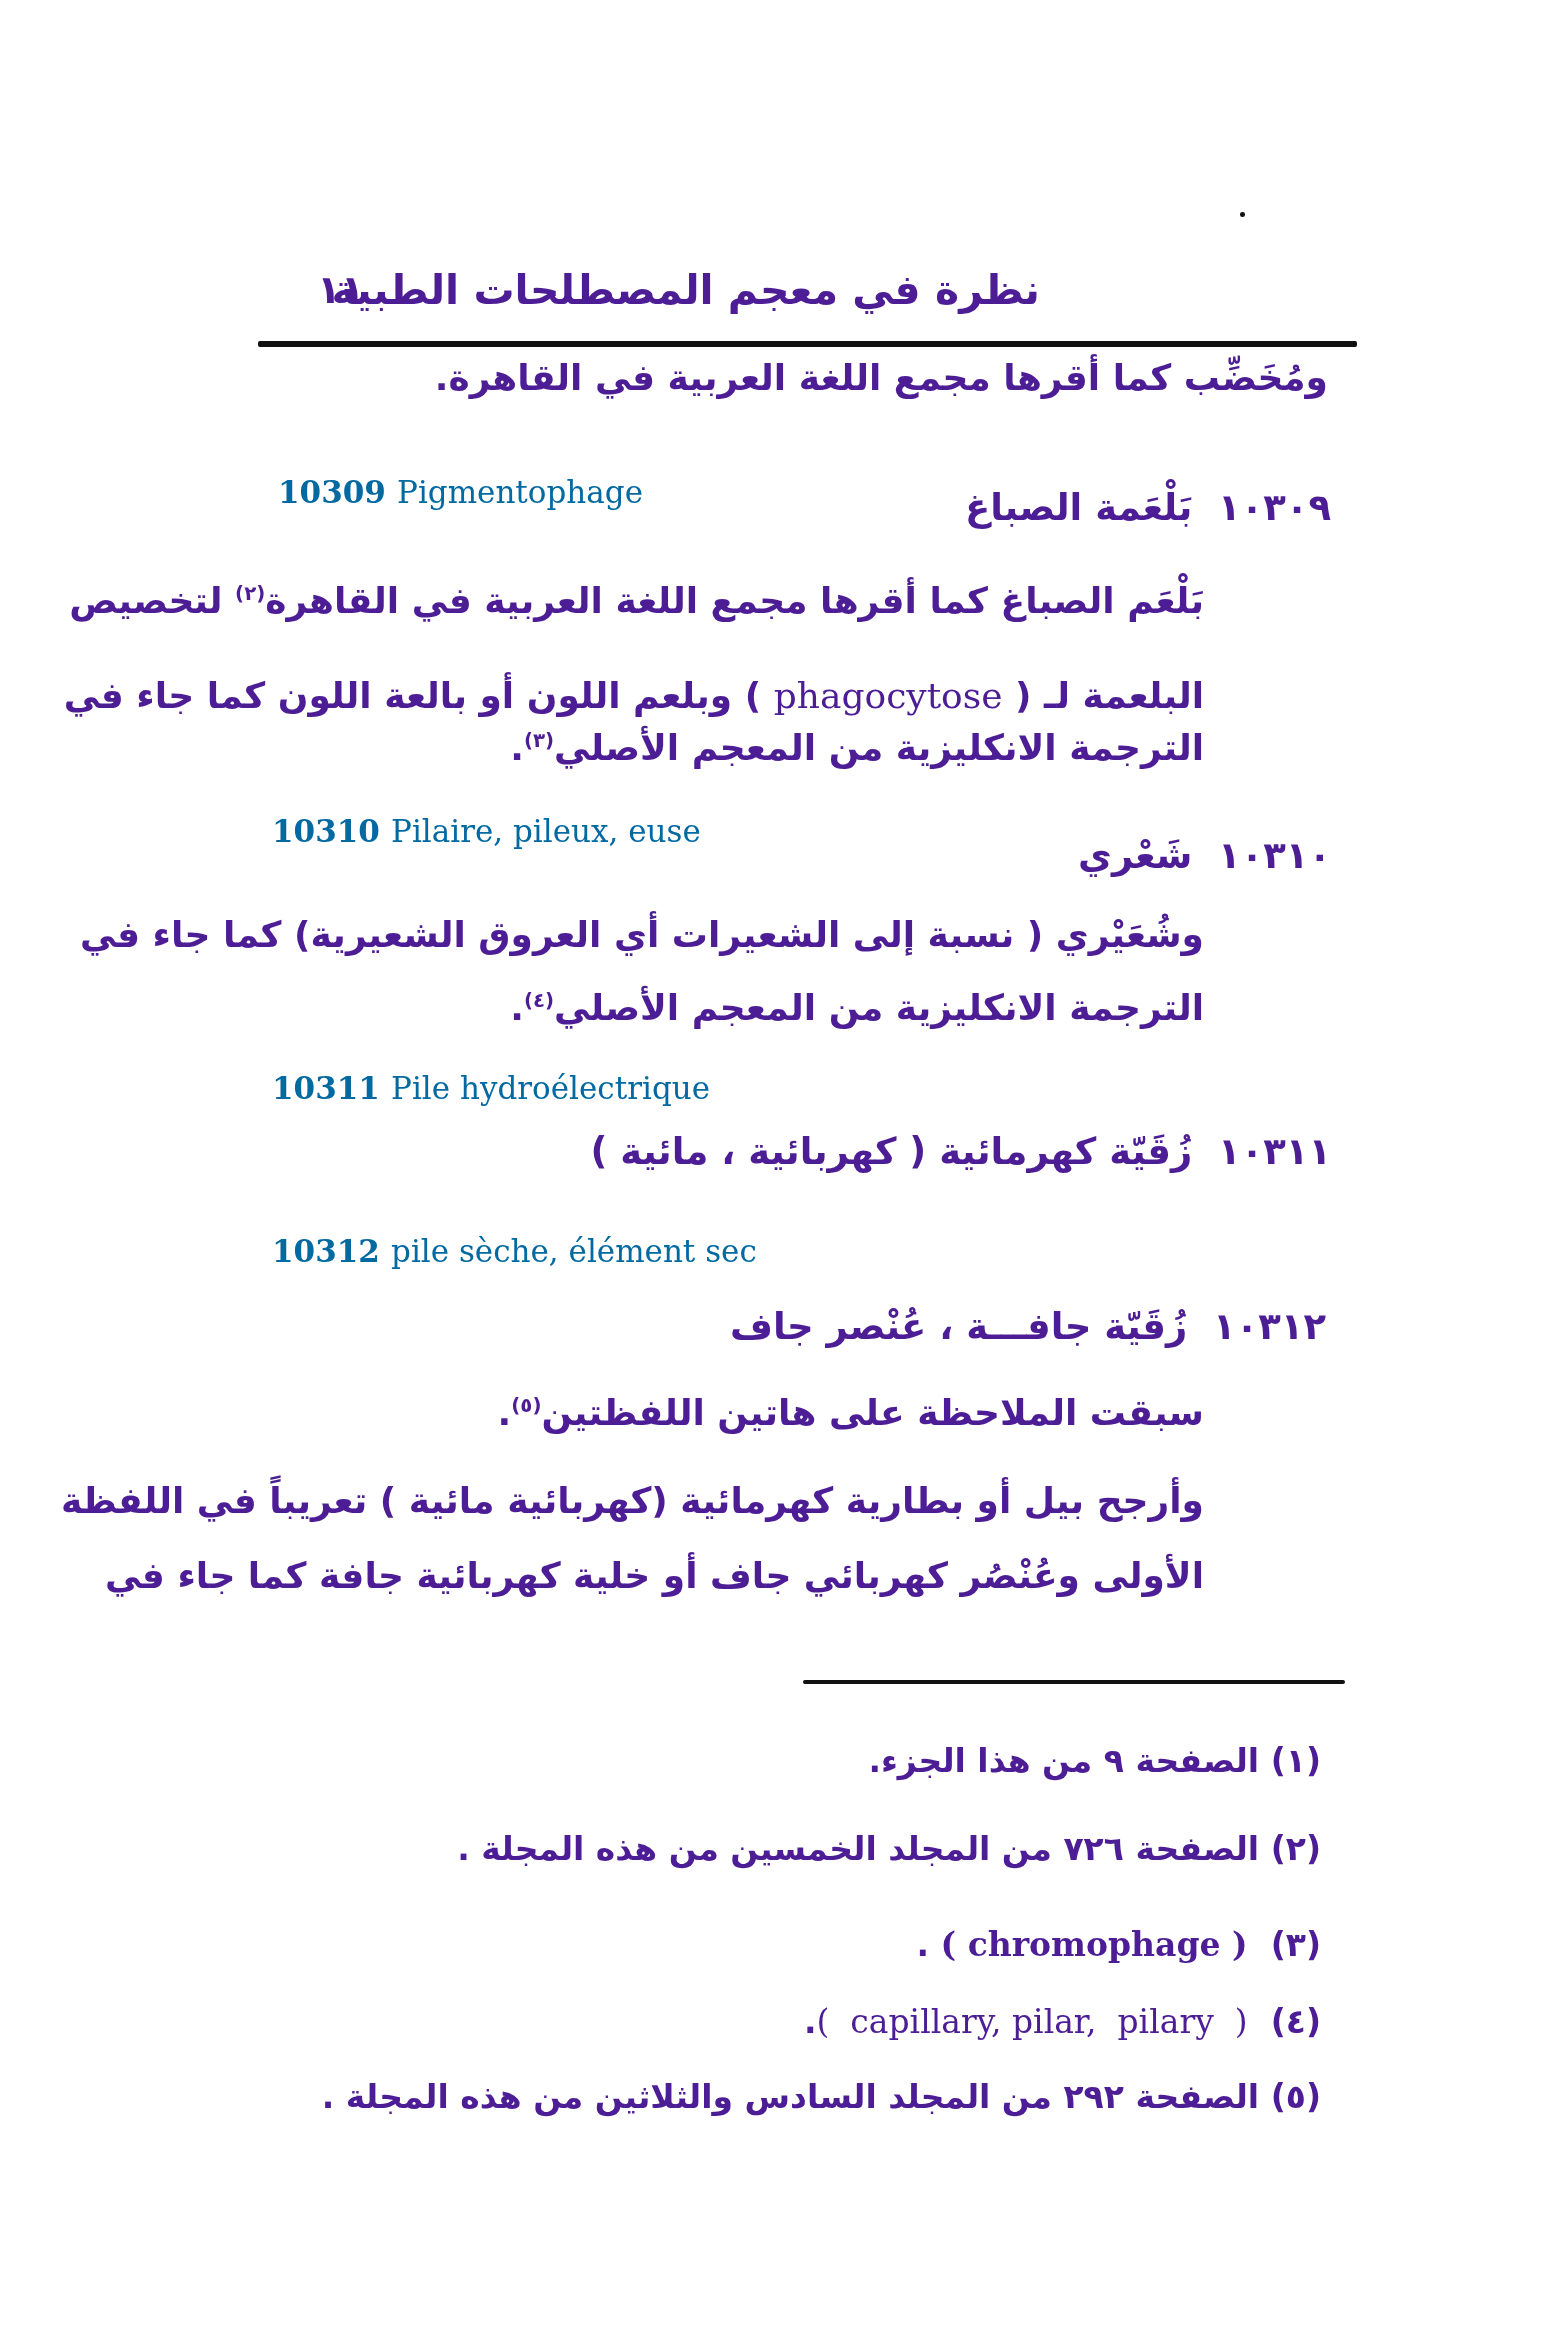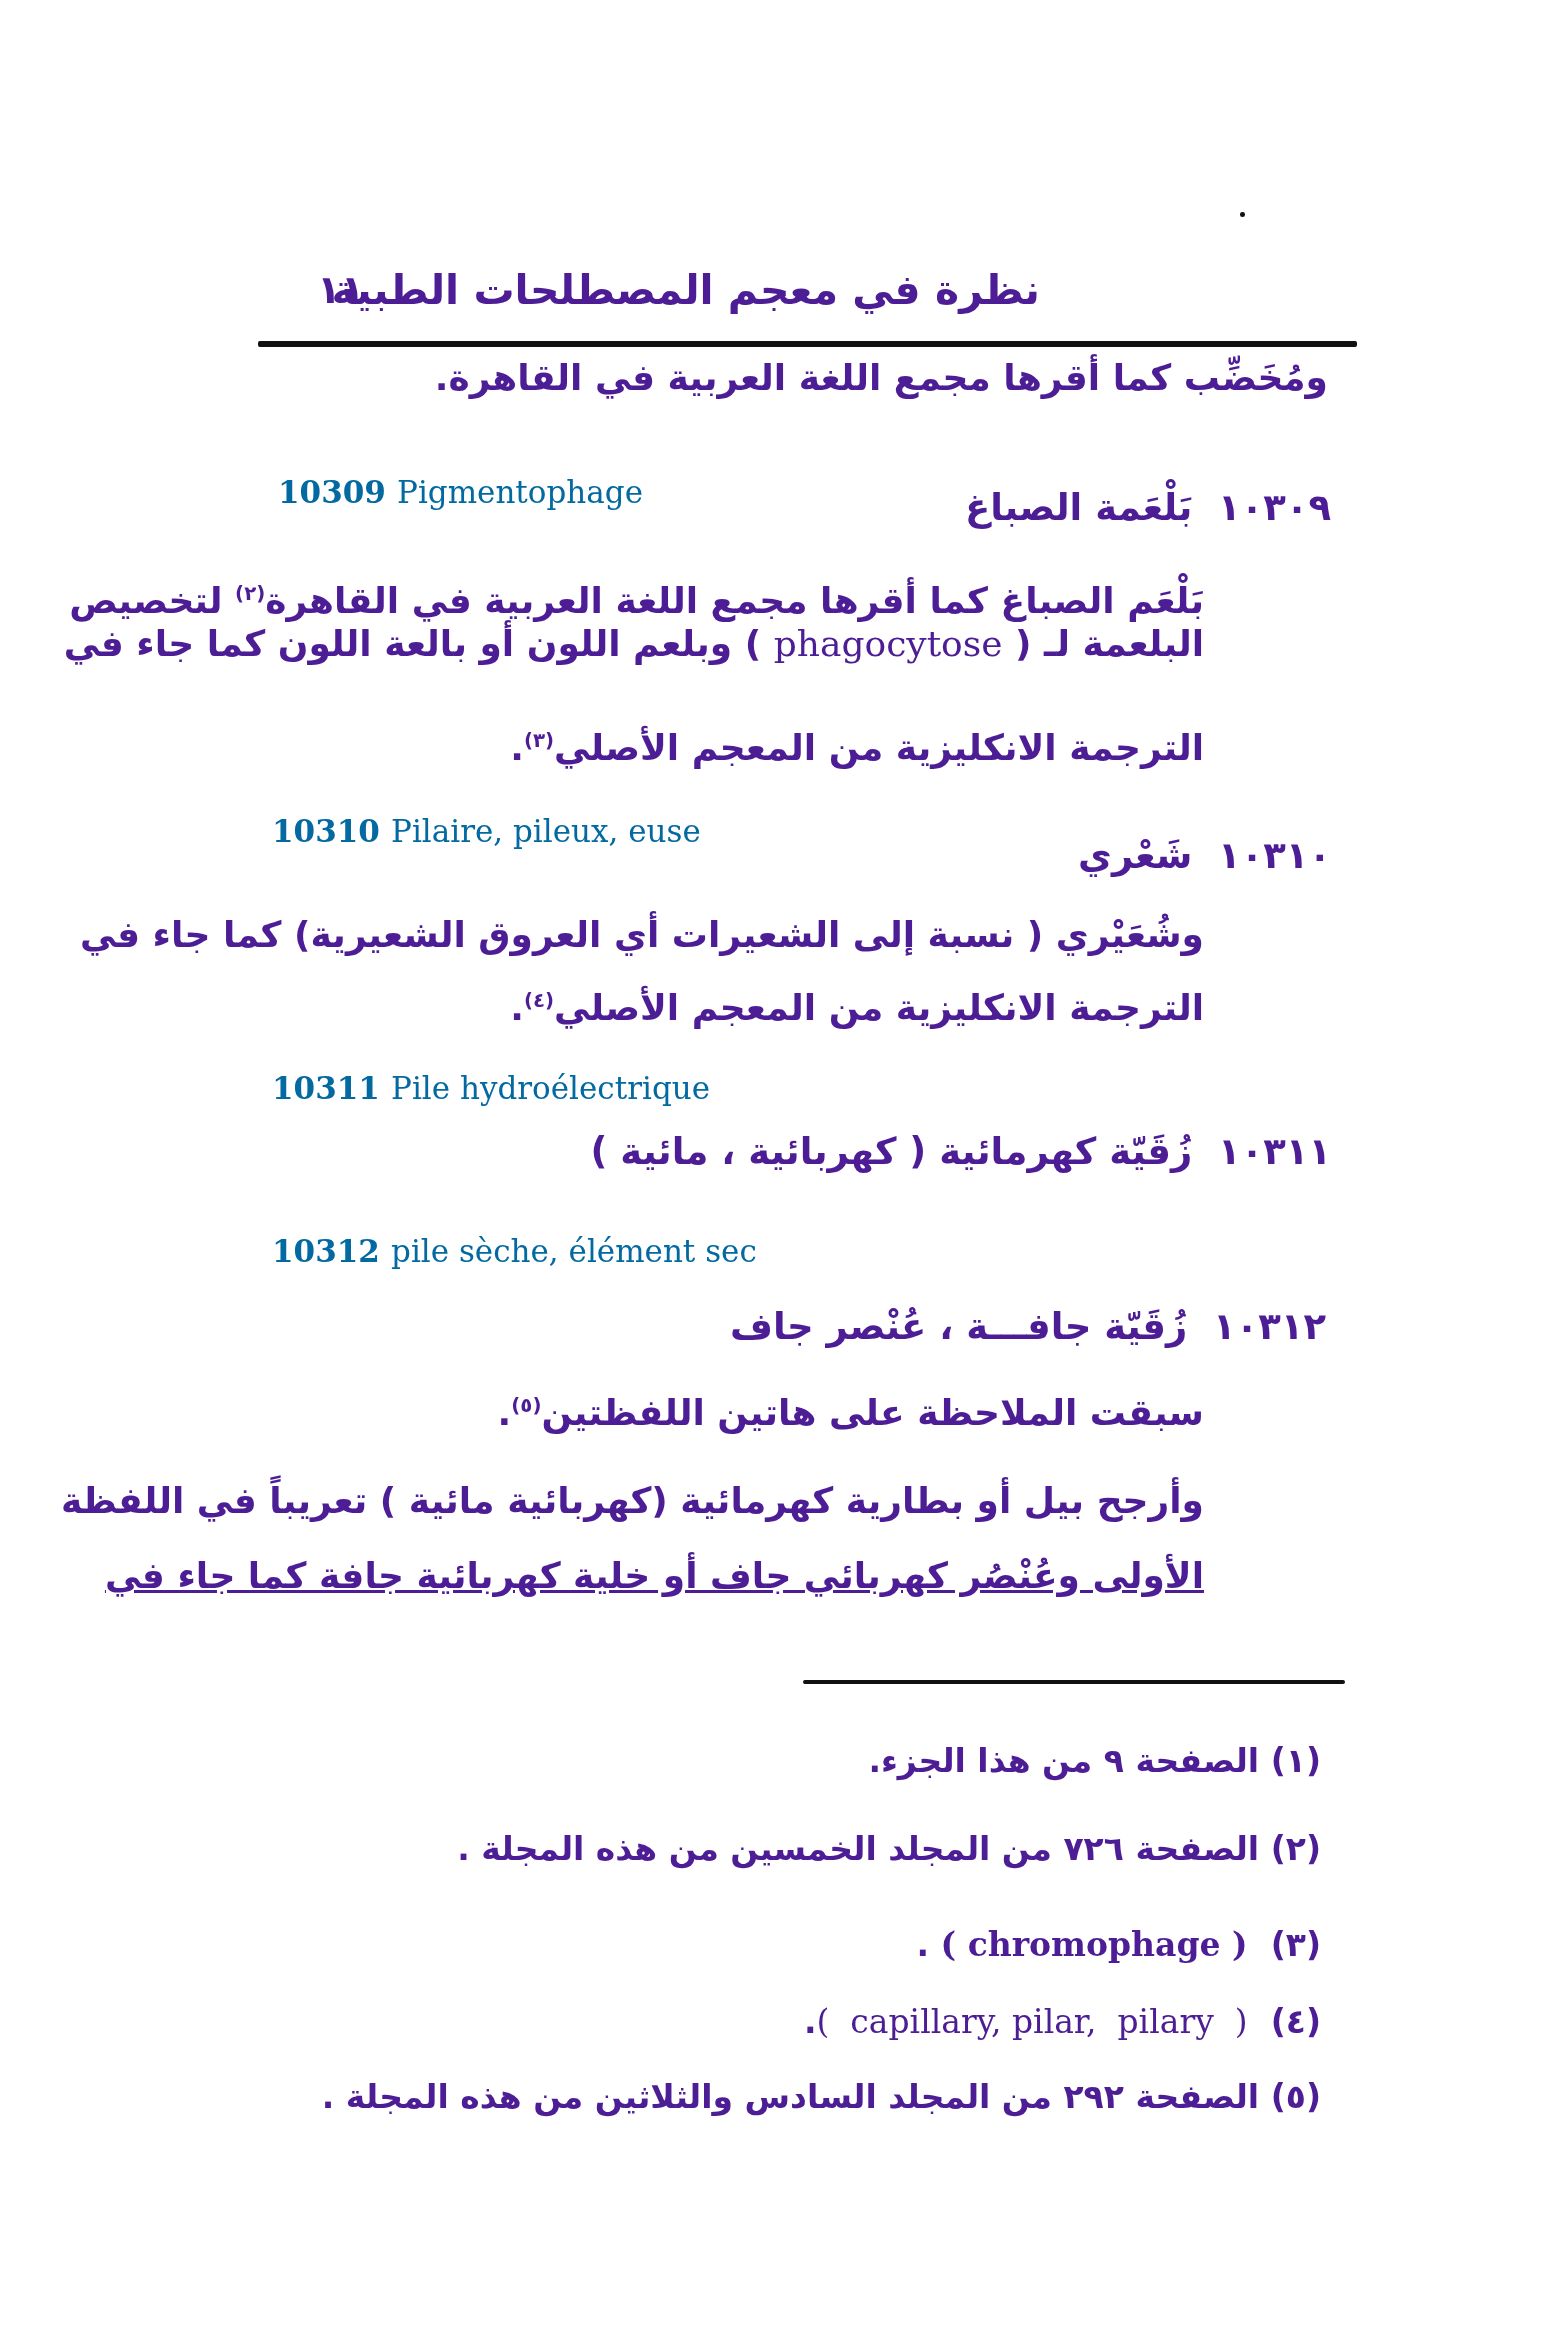--- a/index.html
+++ b/index.html
@@ -31,21 +31,21 @@
 
 <div class="abs lat" style="left:278px; top:474px; font-size:31px; line-height:37px;">
   <span class="num">10309</span><span>Pigmentophage</span>
 </div>
 <div class="abs ar arhead" style="right:231px; top:480px;">
   <span>١٠٣٠٩</span>&nbsp;&nbsp;<span>بَلْعَمة الصباغ</span>
 </div>
 <div class="abs ar arline" style="right:358px; top:573px; width:839px; text-align:justify; text-align-last:justify;">
   <span>بَلْعَم الصباغ كما أقرها مجمع اللغة العربية في القاهرة</span><sup>(٢)</sup><span> لتخصيص</span>
 </div>
-<div class="abs ar arline" style="right:358px; top:616px; width:839px; text-align:justify; text-align-last:justify;">
+<div class="abs ar arline" style="right:358px; top:668px; width:839px; text-align:justify; text-align-last:justify;">
   <span>البلعمة لـ ( </span><span class="latin-inline">phagocytose</span><span> ) وبلعم اللون أو بالعة اللون كما جاء في</span>
 </div>
 <div class="abs ar arline" style="right:358px; top:720px;">
   <span>الترجمة الانكليزية من المعجم الأصلي</span><sup>(٣)</sup><span>.</span>
 </div>
 
 <div class="abs lat" style="left:272px; top:813px; font-size:31px; line-height:37px;">
   <span class="num">10310</span><span>Pilaire, pileux, euse</span>
 </div>
 <div class="abs ar arhead" style="right:231px; top:828px;">
@@ -70,21 +70,21 @@
 </div>
 <div class="abs ar arhead" style="right:236px; top:1299px;">
   <span>١٠٣١٢</span>&nbsp;&nbsp;<span>زُقَيّة جافـــة ، عُنْصر جاف</span>
 </div>
 <div class="abs ar arline" style="right:358px; top:1385px;">
   <span>سبقت الملاحظة على هاتين اللفظتين</span><sup>(٥)</sup><span>.</span>
 </div>
 <div class="abs ar arline" style="right:358px; top:1473px; width:839px; text-align:justify; text-align-last:justify;">
   <span>وأرجح بيل أو بطارية كهرمائية (كهربائية مائية ) تعريباً في اللفظة</span>
 </div>
-<div class="abs ar arline" style="right:358px; top:1548px; width:839px; text-align:justify; text-align-last:justify;text-decoration:underline;">
+<div class="abs ar arline" style="right:358px; top:1548px; width:839px; text-align:justify; text-align-last:justify;">
   <span>الأولى وعُنْصُر كهربائي جاف أو خلية كهربائية جافة كما جاء في</span>
 </div>
 
 <div class="abs rule" style="left:803px; top:1680px; width:542px; height:3.7px;"></div>
 
 <div class="abs ar fn" style="right:241px; top:1735px;">
   <span>(١)</span>&nbsp;<span>الصفحة ٩ من هذا الجزء.</span>
 </div>
 <div class="abs ar fn" style="right:241px; top:1823px;">
   <span>(٢)</span>&nbsp;<span>الصفحة ٧٢٦ من المجلد الخمسين من هذه المجلة .</span>

